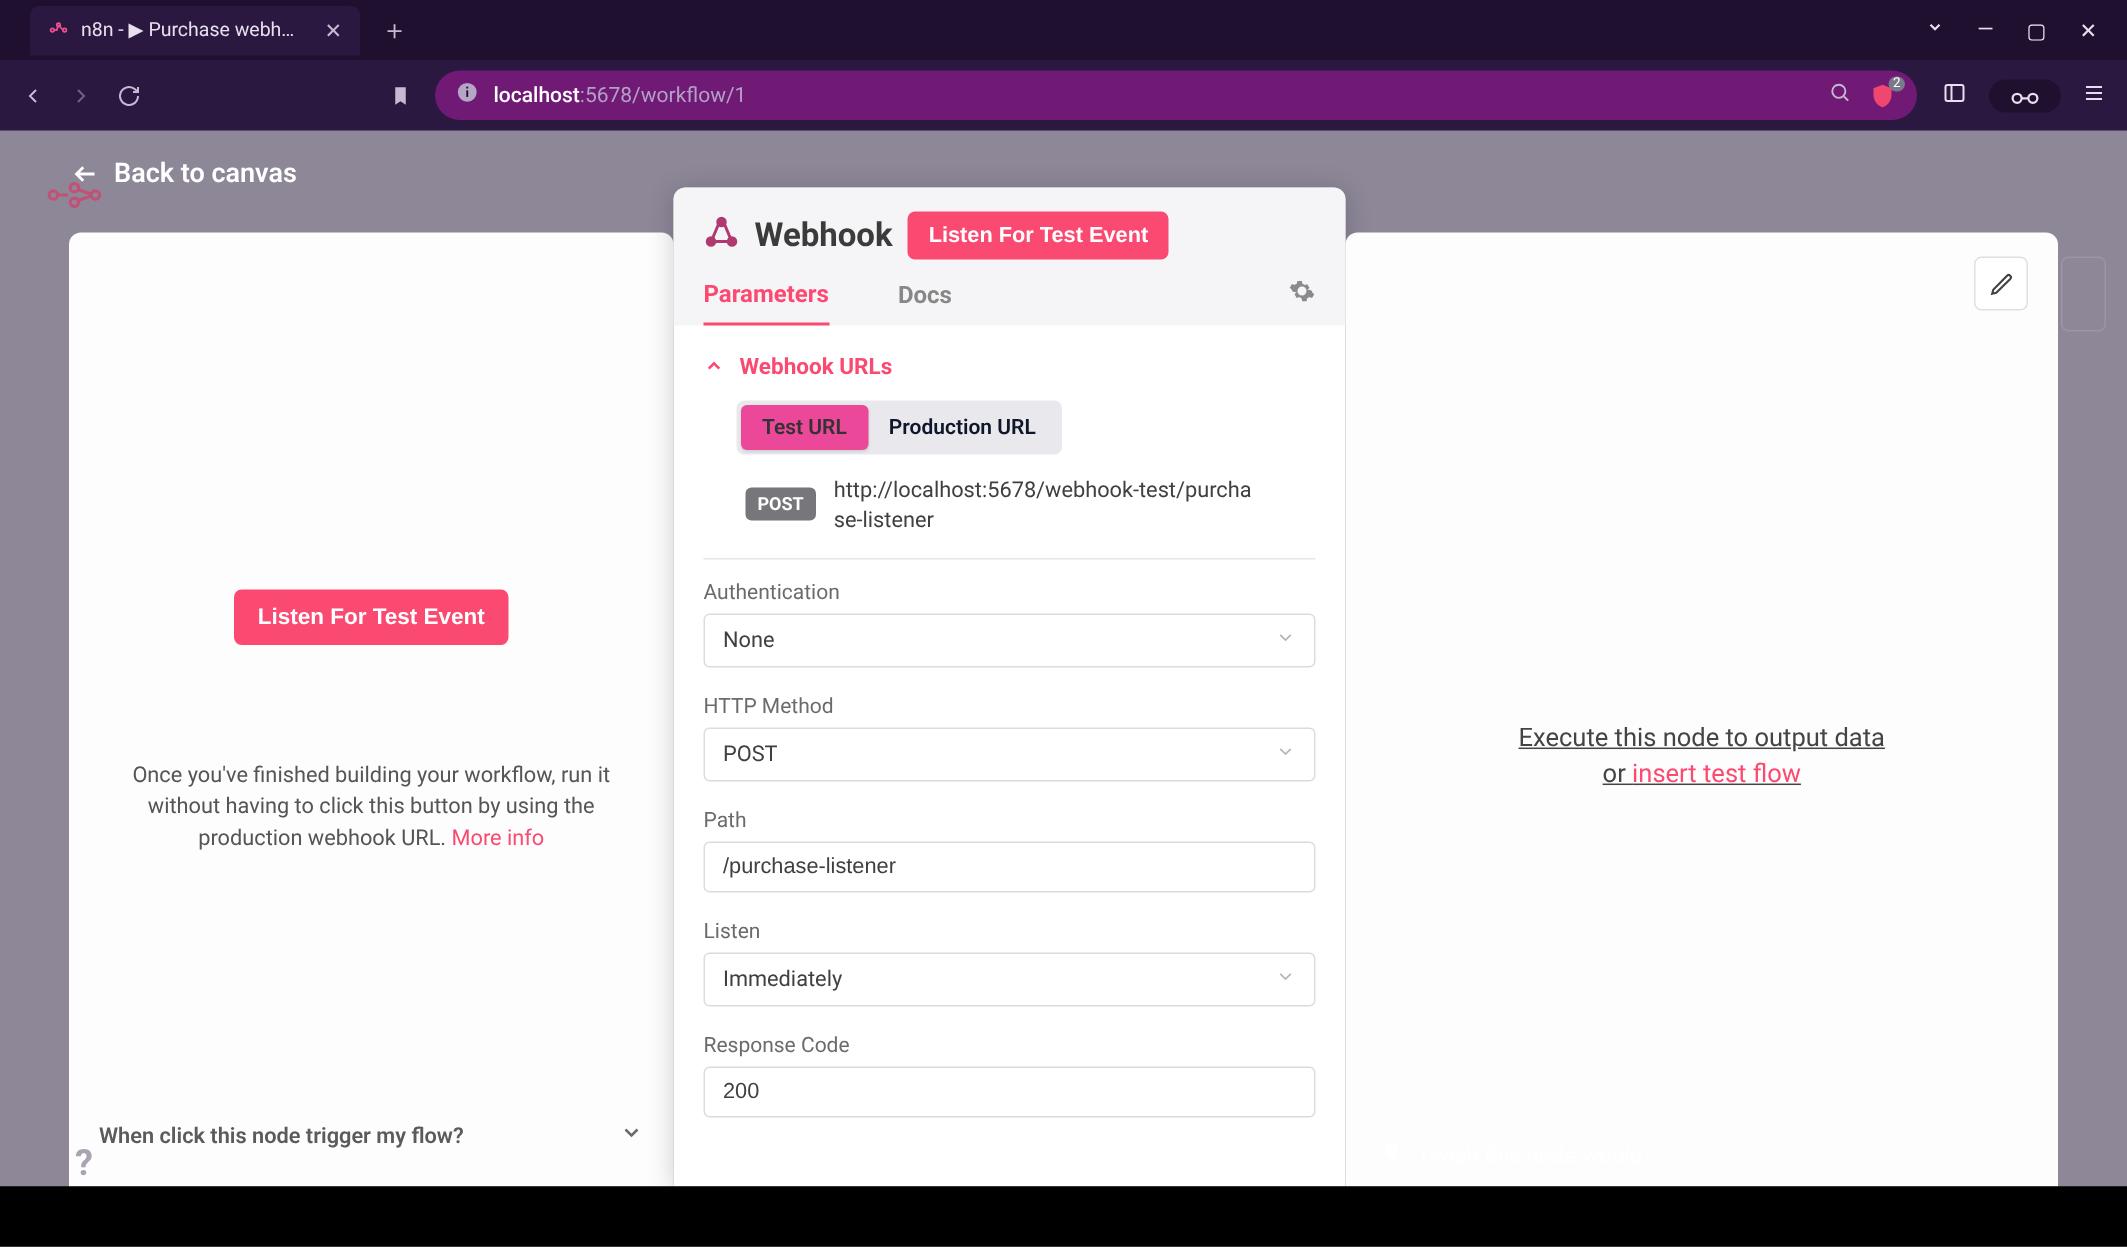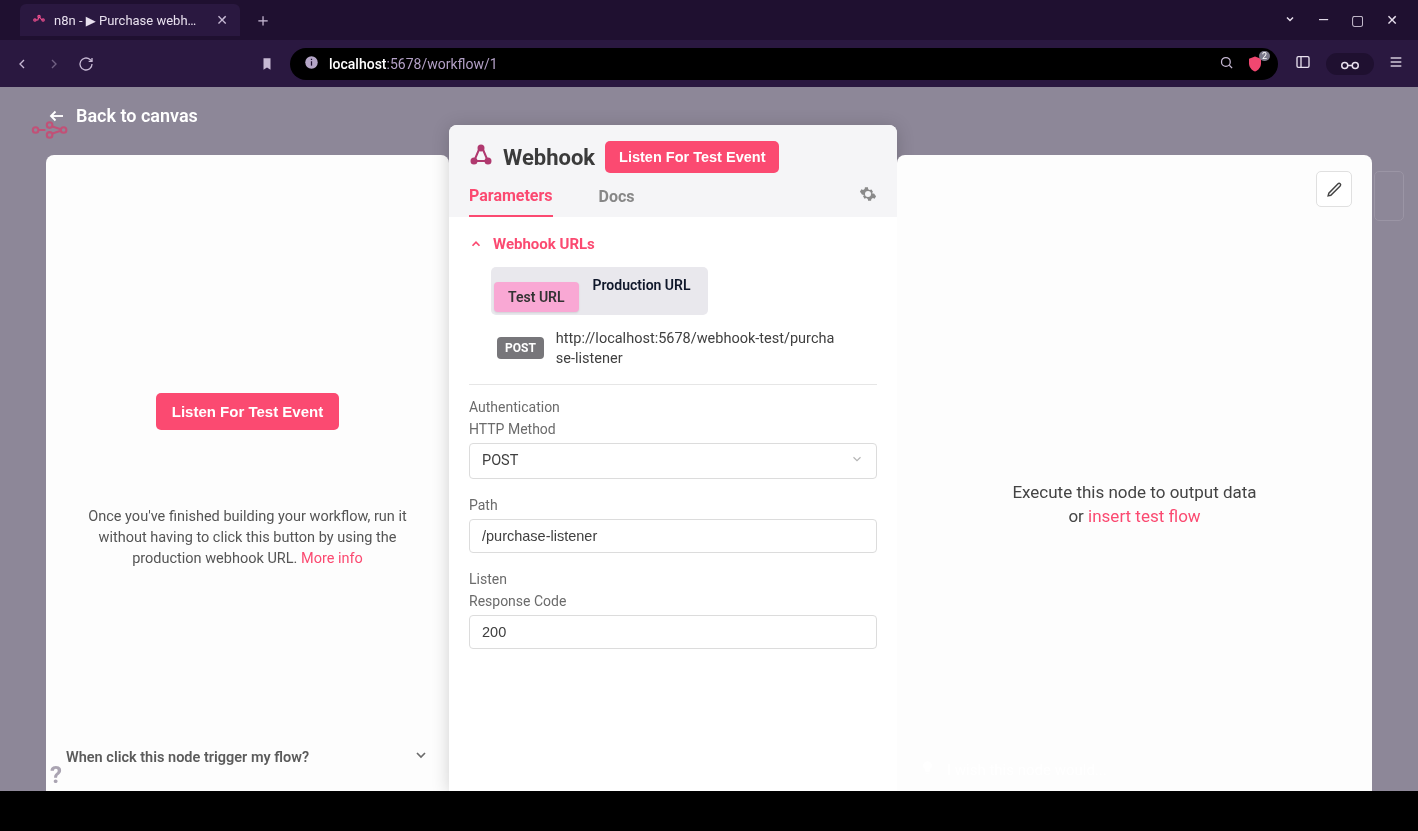--- a/index.html
+++ b/index.html
@@ -75,21 +75,21 @@
   }
   .nav-btn {
     color: #c7b9d4;
     cursor: pointer;
     display: flex;
     align-items: center;
   }
   .bookmark-btn { color: #c7b9d4; margin-left: 150px; }
   .url-bar {
     flex: 1;
-    background: #000000;
+    background: #701a75;
     border-radius: 18px;
     padding: 7px 14px;
     display: flex;
     align-items: center;
     gap: 10px;
     color: #e8e0ee;
     font-size: 14px;
   }
   .url-prot { color: #fff; font-weight: 500; }
   .url-rest { color: #b3a0c6; }
@@ -301,24 +301,23 @@
   }
   .url-toggle-btn {
     padding: 7px 14px;
     font-size: 14px;
     font-weight: 600;
     border-radius: 4px;
     cursor: pointer;
     color: #0f172a;
   }
   .url-toggle-btn.active {
-    background: #f9a8d4;
+    background: #ec4899;
     color: #333;
     box-shadow: 0 1px 2px rgba(0,0,0,0.1);
-    margin-top: 12px;
   }
   .url-row {
     display: flex;
     align-items: flex-start;
     gap: 12px;
     margin-left: 28px;
     margin-bottom: 14px;
   }
   .method-badge {
     background: #77767a;
@@ -411,20 +410,21 @@
   .output-center {
     position: absolute;
     top: 55%;
     left: 50%;
     transform: translate(-50%, -50%);
     text-align: center;
     color: #444;
     font-size: 17px;
     line-height: 1.45;
     width: 100%;
+    text-decoration: underline;
   }
   .output-center a { color: #fb4a71; text-decoration: none; }
 
   
   .feedback {
     position: absolute;
     bottom: 12px;
     left: 920px;
     color: #fff;
     font-size: 15px;
@@ -627,33 +627,45 @@
       </div>
 
       <div class="url-row">
         <span class="method-badge">POST</span>
         <span class="url-text">http://localhost:5678/webhook-test/purchase-listener</span>
       </div>
 
       <hr class="sep">
 
       <div class="field-label">Authentication</div>
+      <div class="field-select">
+        <span>None</span>
+        <span class="chev"><svg width="14" height="14" viewBox="0 0 24 24" fill="none" stroke="currentColor" stroke-width="2">
+              <polyline points="6 9 12 15 18 9"></polyline>
+            </svg></span>
+      </div>
 
       <div class="field-label">HTTP Method</div>
       <div class="field-select">
         <span>POST</span>
         <span class="chev"><svg width="14" height="14" viewBox="0 0 24 24" fill="none" stroke="currentColor" stroke-width="2">
               <polyline points="6 9 12 15 18 9"></polyline>
             </svg></span>
       </div>
 
       <div class="field-label">Path</div>
       <input class="field-input" value="/purchase-listener" style="">
 
       <div class="field-label">Listen</div>
+      <div class="field-select">
+        <span>Immediately</span>
+        <span class="chev"><svg width="14" height="14" viewBox="0 0 24 24" fill="none" stroke="currentColor" stroke-width="2">
+              <polyline points="6 9 12 15 18 9"></polyline>
+            </svg></span>
+      </div>
 
       <div class="field-label">Response Code</div>
       <input class="field-input" value="200" style="">
     </div>
   </div>
 
   <div class="output-panel">
     <div class="edit-btn">
       <svg width="17" height="17" viewBox="0 0 24 24" fill="none" stroke="#434343" stroke-width="2">
           <path d="M3 21l3.8-.9L20 7a2 2 0 00-3-3L4 17.2 3 21z"></path>

